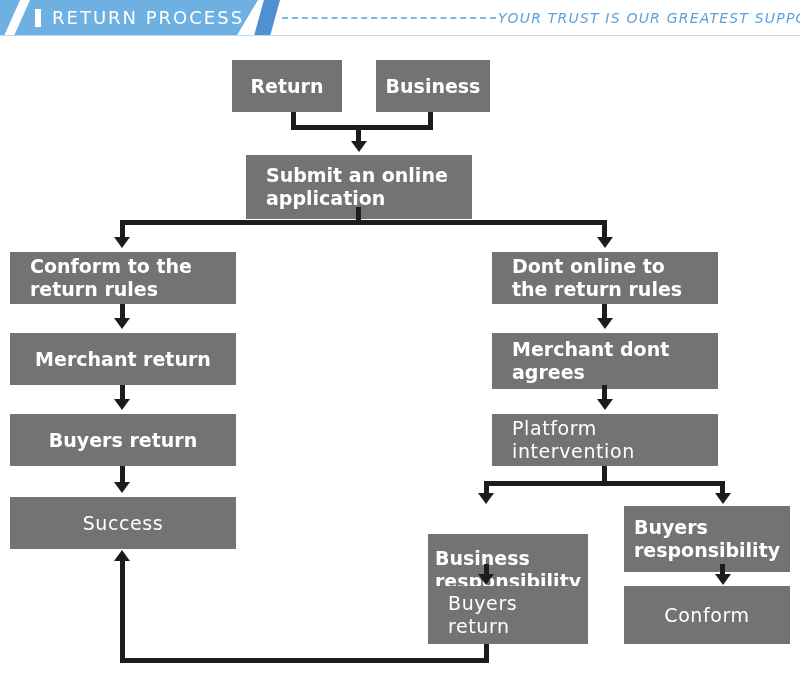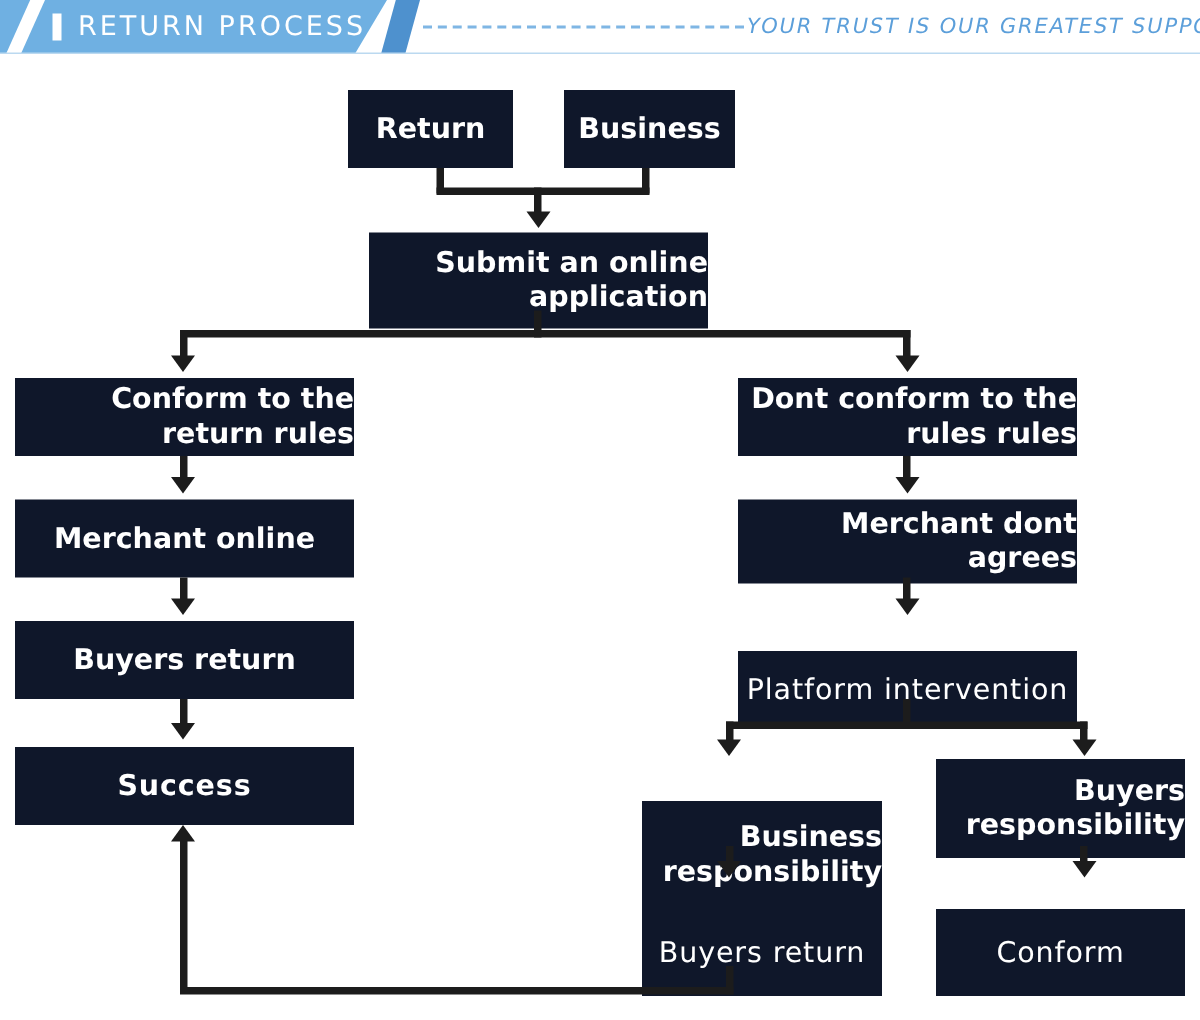--- a/index.html
+++ b/index.html
@@ -93,36 +93,35 @@
     left: 0;
     top: 35px;
     width: 800px;
     height: 1px;
     background: #BBD9F0;
   }
 
   
   .node {
     position: absolute;
-    background: #0f172a;
+    background: #737373;
     color: #ffffff;
     display: flex;
     align-items: center;
     justify-content: center;
-    text-align: right;
+    text-align: left;
     font-size: 19px;
     font-weight: bold;
     line-height: 23px;
     box-sizing: border-box;
-    padding: 2px 0;
+    padding: 2px 20px;
   }
   .node.light {
     font-weight: normal;
     letter-spacing: 0.6px;
-    margin-top: 20px;
   }
 
   
   .ln {
     position: absolute;
     background: #1C1C1C;
   }
   .arrow-down {
     position: absolute;
     width: 0;
@@ -155,31 +154,31 @@
 </div>
 
 <div class="node" style="left:232px; top:60px; width:110px; height:52px;">Return</div>
 
 <div class="node" style="left:376px; top:60px; width:114px; height:52px;">Business</div>
 
 <div class="node" style="left:246px; top:155px; width:226px; height:64px;">Submit an online application</div>
 
 <div class="node" style="left:10px; top:252px; width:226px; height:52px;">Conform to the return rules</div>
 
-<div class="node" style="left:492px; top:252px; width:226px; height:52px;">Dont conform to the rules rules</div>
-
-<div class="node" style="left:10px; top:333px; width:226px; height:52px;">Merchant online</div>
+<div class="node" style="left:492px; top:252px; width:226px; height:52px;">Dont online to the return rules</div>
+
+<div class="node" style="left:10px; top:333px; width:226px; height:52px;">Merchant return</div>
 
 <div class="node" style="left:492px; top:333px; width:226px; height:56px;">Merchant dont agrees</div>
 
 <div class="node" style="left:10px; top:414px; width:226px; height:52px;">Buyers return</div>
 
 <div class="node light" style="left:492px; top:414px; width:226px; height:52px;">Platform intervention</div>
 
-<div class="node light" style="left:10px; top:478px; width:226px; height:52px;font-weight:bold;">Success</div>
+<div class="node light" style="left:10px; top:497px; width:226px; height:52px;">Success</div>
 
 <div class="node" style="left:428px; top:534px; width:160px; height:72px;">Business responsibility</div>
 
 <div class="node" style="left:624px; top:506px; width:166px; height:66px;">Buyers responsibility</div>
 
 <div class="node light" style="left:428px; top:586px; width:160px; height:58px;">Buyers return</div>
 
 <div class="node light" style="left:624px; top:586px; width:166px; height:58px;">Conform</div>
 
 <div class="ln" style="left:291px; top:112px; width:5px; height:17px;"></div>

